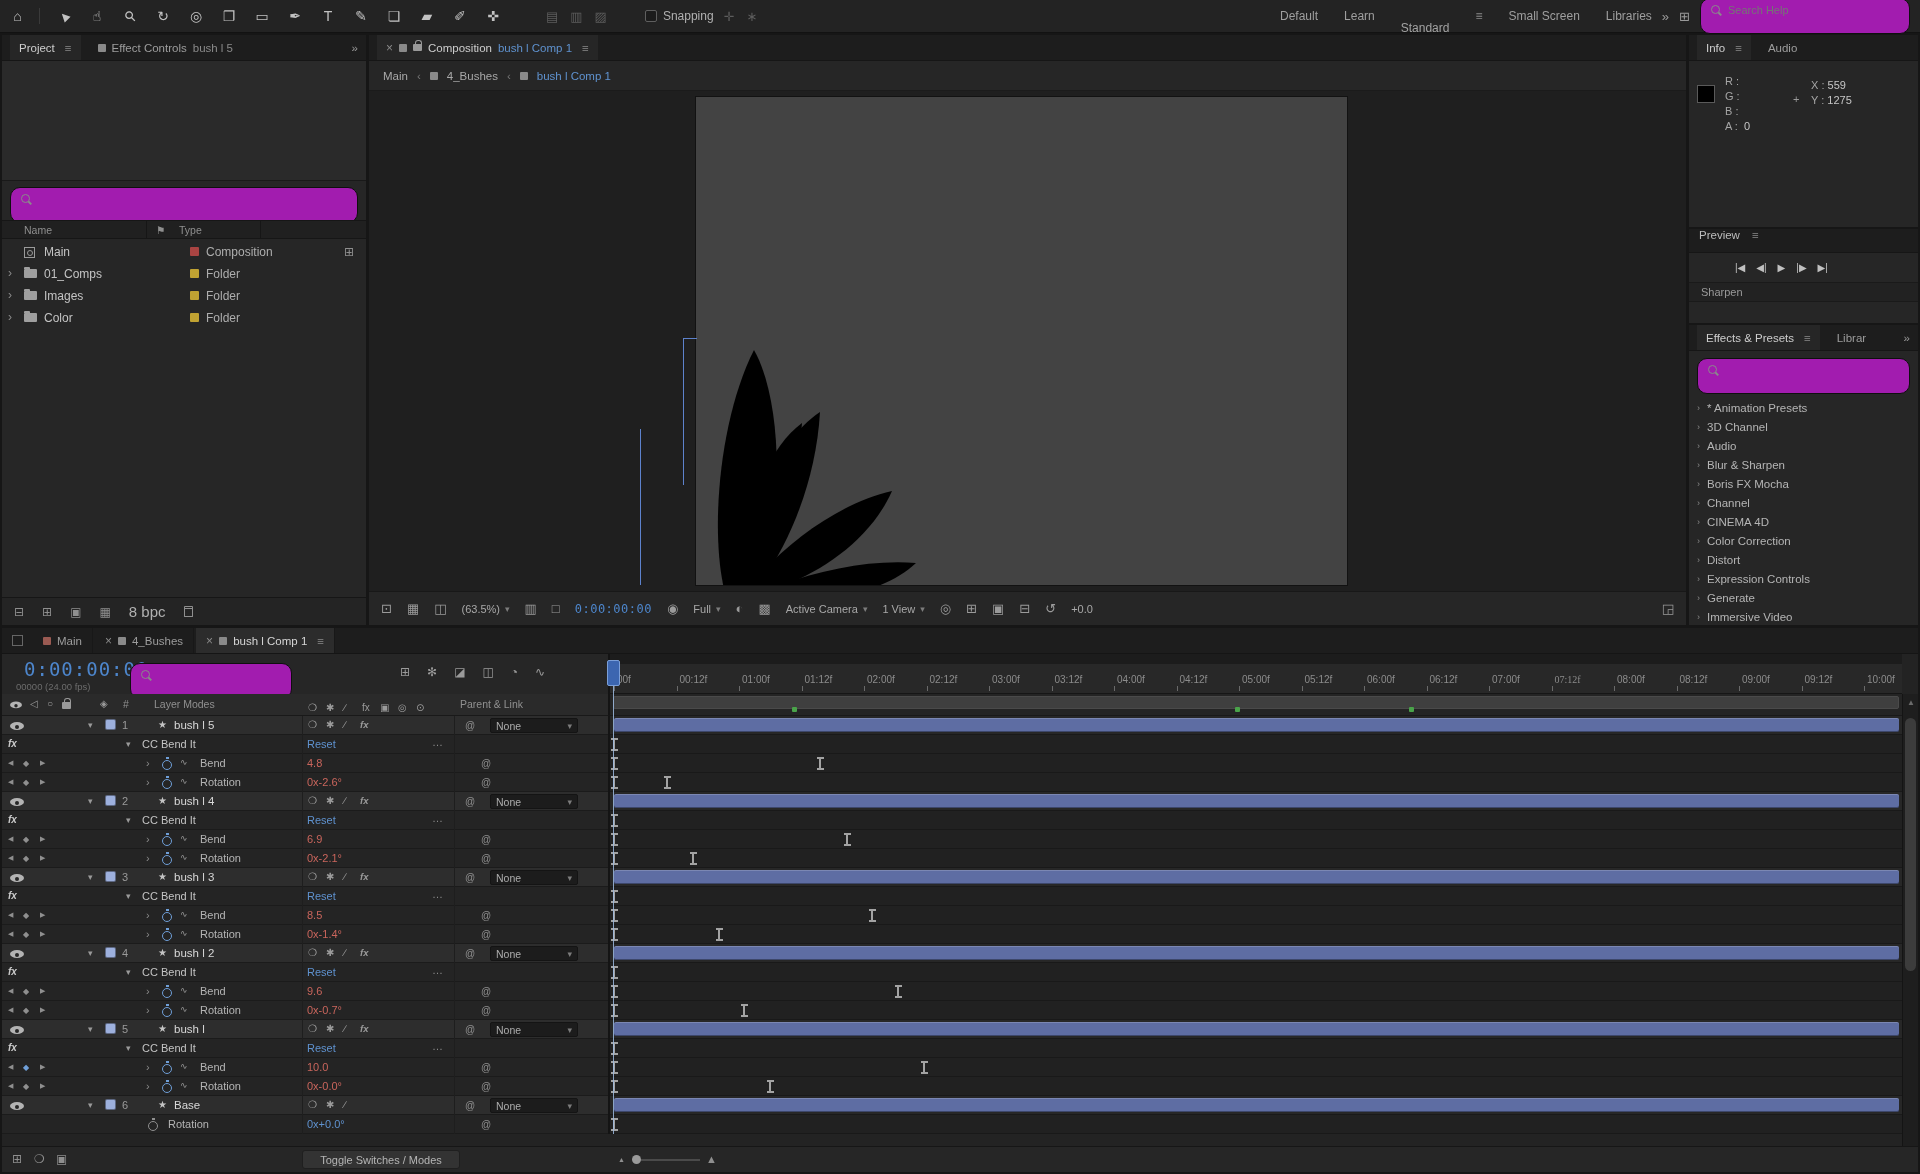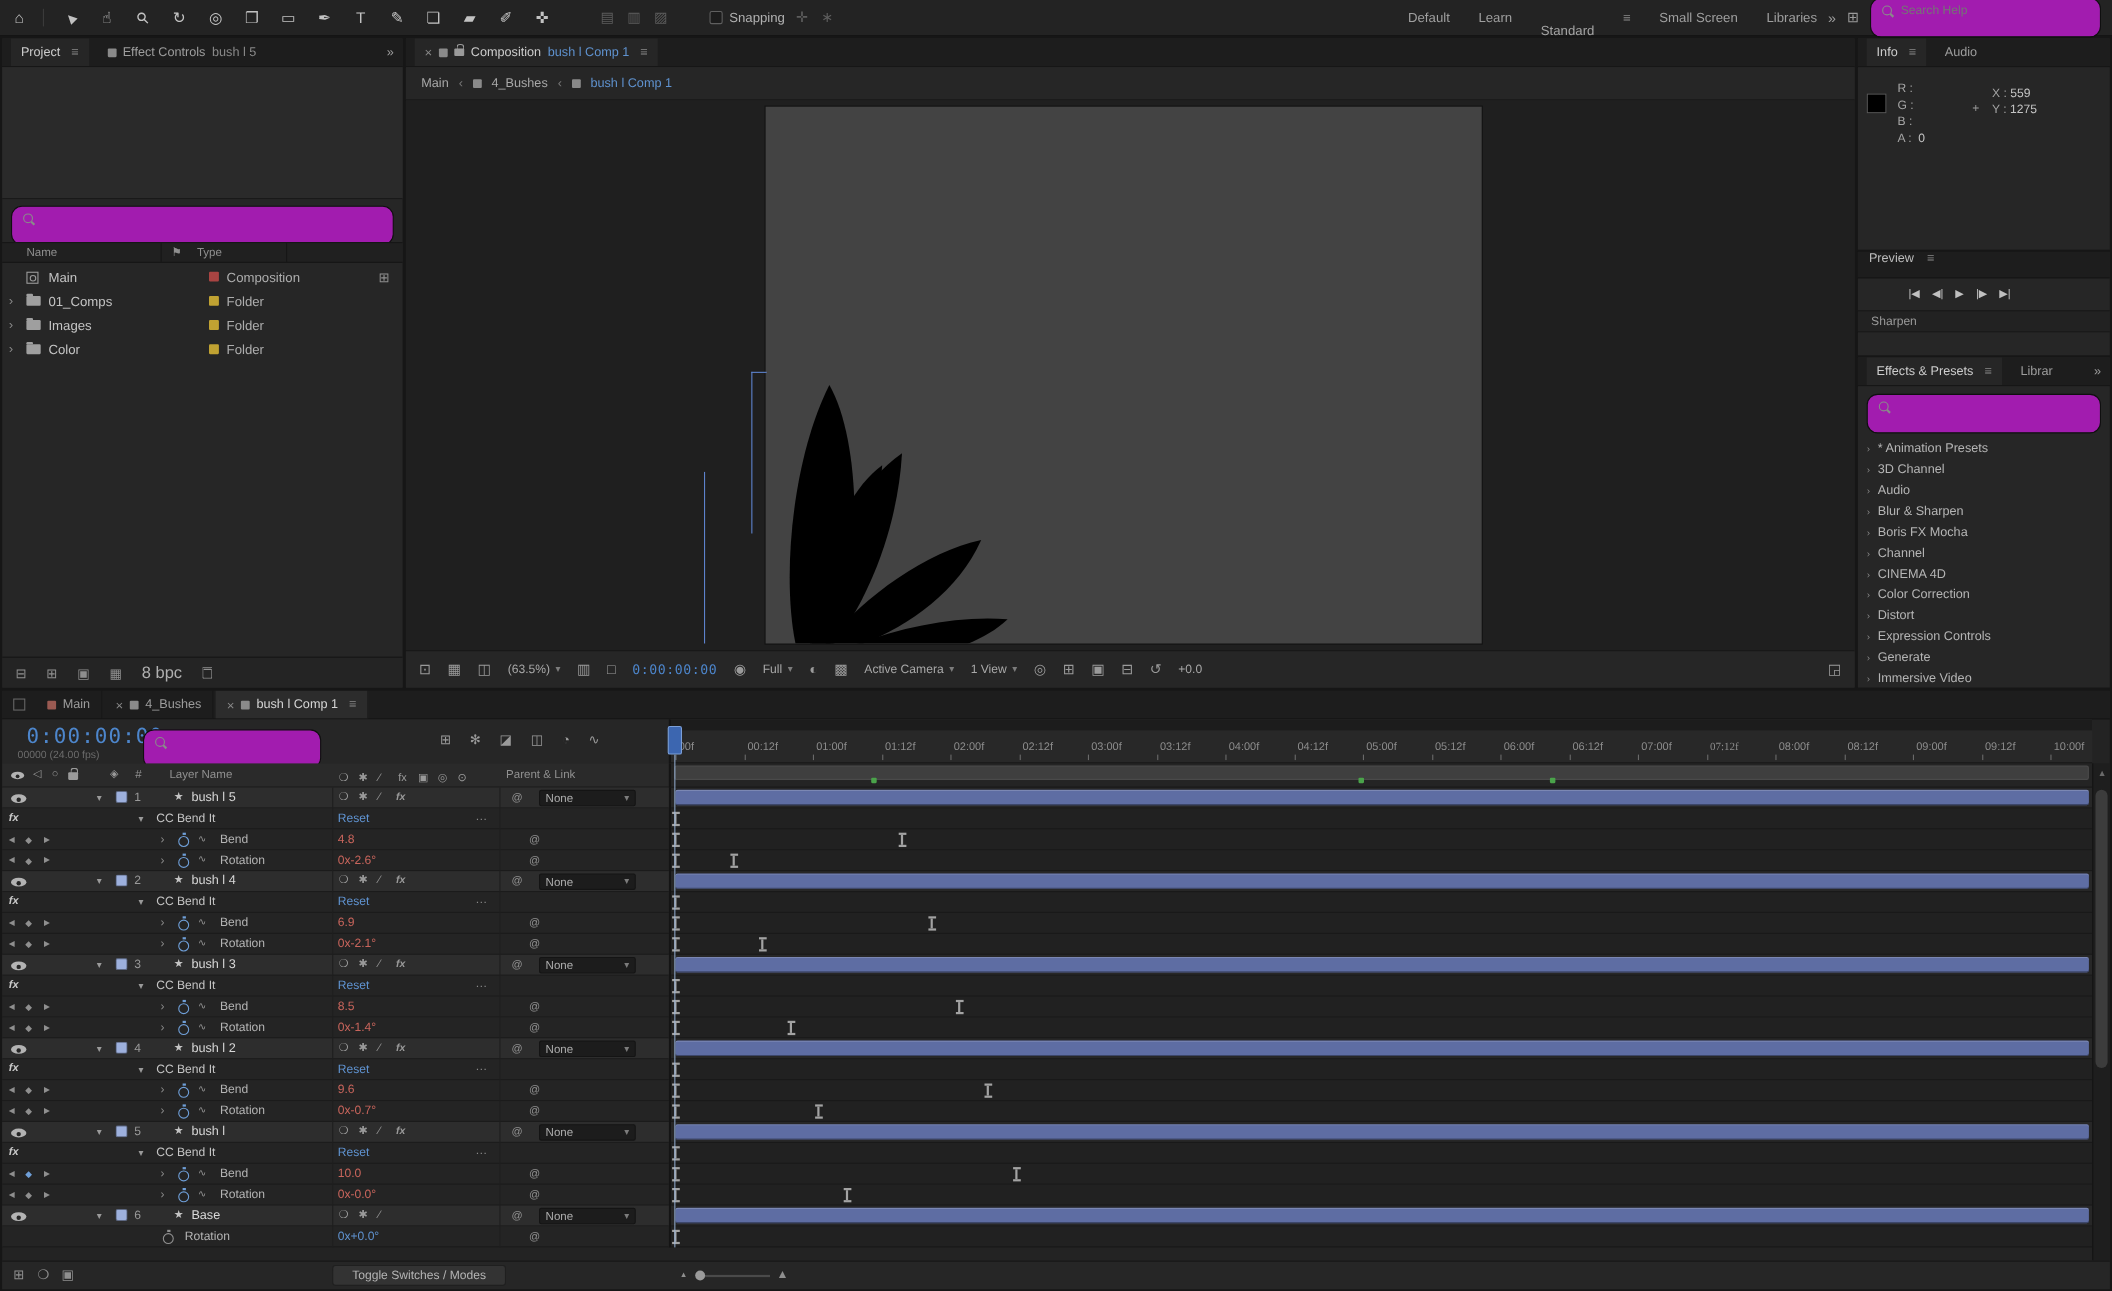--- a/index.html
+++ b/index.html
@@ -541,21 +541,21 @@
         </div>
     </div>
 
     <div class="tl-colhead">
       <span class="ic-eye" style="left:7px;top:4px;transform:scale(.85)"></span>
       <span class="ch-ic" style="left:28px">◁</span>
       <span class="ch-ic" style="left:45px">○</span>
       <span class="ic-lock" style="left:60px;top:8px"></span>
       <span class="ch-ic" style="left:98px">◈</span>
       <span style="left:121px">#</span>
-      <span style="left:152px">Layer Name</span>
+      <span style="left:152px">Layer Modes</span>
       <span id="switch-head">
           <span style="left: 306px;">❍</span>
           <span style="left: 324px;">✱</span>
           <span style="left: 342px;">∕</span>
           <span style="left: 360px;">fx</span>
           <span style="left: 378px;">▣</span>
           <span style="left: 396px;">◎</span>
           <span style="left: 414px;">⊙</span>
         </span>
       <span style="left:458px">Parent &amp; Link</span>

